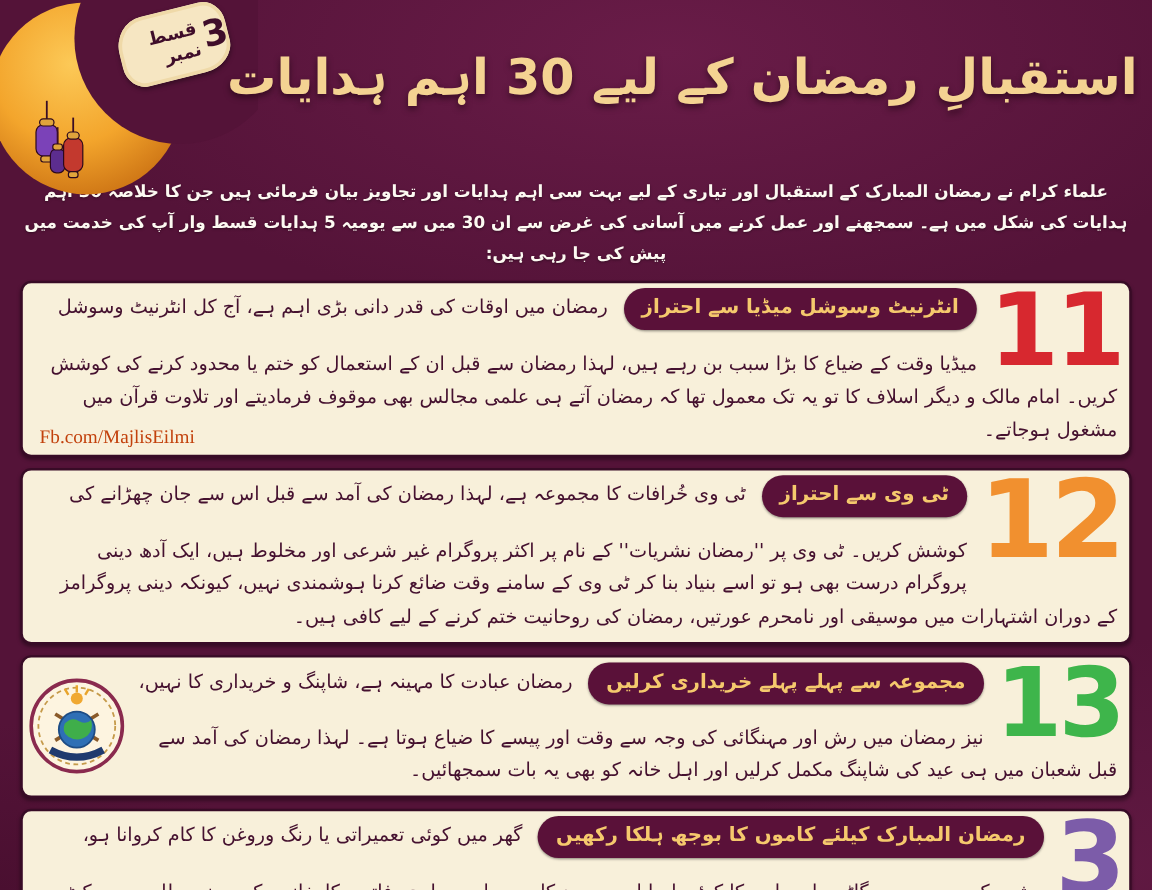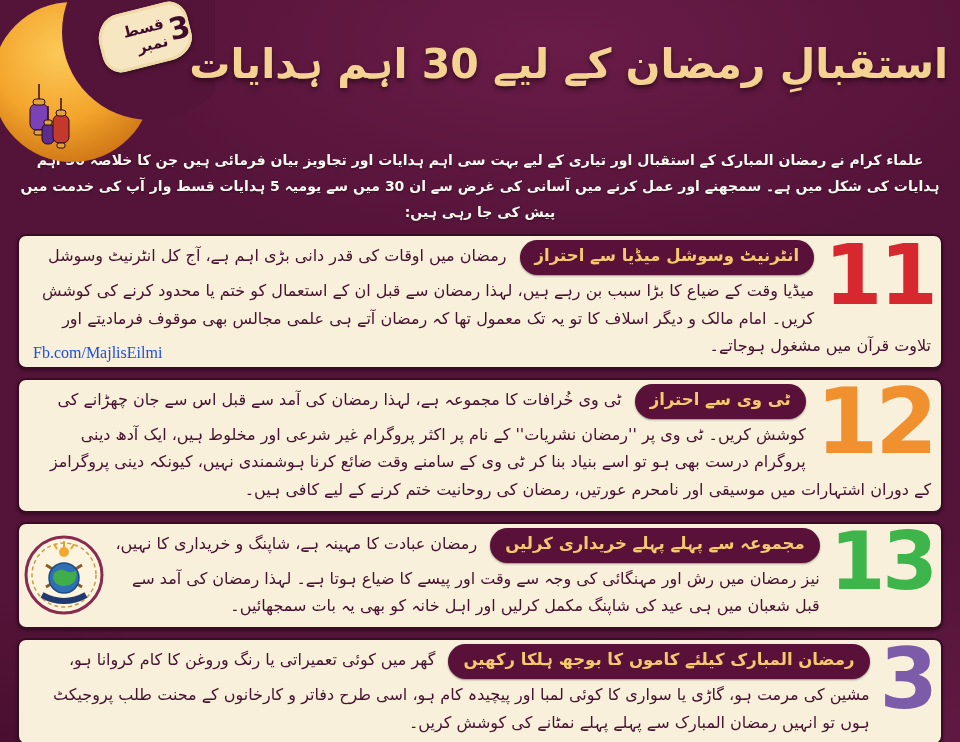--- a/index.html
+++ b/index.html
@@ -54,27 +54,27 @@
     margin: -3px -4px 0 10px;
   }
   .card:nth-child(1) .num { font-size: 84px; }
   .card:nth-child(2) .num { font-size: 90px; }
   .card:nth-child(3) .num { font-size: 80px; }
   .card:nth-child(4) .num { font-size: 84px; }
   .card:nth-child(5) .num { font-size: 64px; }
   .body-text { margin: 0; font-size: 16px; line-height: 1.72; }
   .pill {
     display: inline-block; background: #5a1139; color: #f5c96d;
-    border-radius: 999px; padding: 2px 15px 5px; margin-left: 8px; margin-bottom: 2px;
+    border-radius: 999px; padding: 2px 15px 5px; margin-left: 8px; margin-bottom: 14px;
     font-size: 16.5px; font-weight: bold;
     box-shadow: 0 1px 2px rgba(0,0,0,.4);
   }
   .watermark {
     position: absolute; left: 14px; bottom: 5px; direction: ltr;
-    font-family: "Liberation Serif", serif; font-size: 16px; color: #1d4ed8;
+    font-family: "Liberation Serif", serif; font-size: 16px; color: #c2410c;
   }
   .card.has-logo { padding-left: 96px; }
   .org-logo {
     position: absolute; left: 5px; top: 50%; transform: translateY(-50%);
     width: 80px; height: 80px;
   }
 </style>
 </head>
 <body>
 

